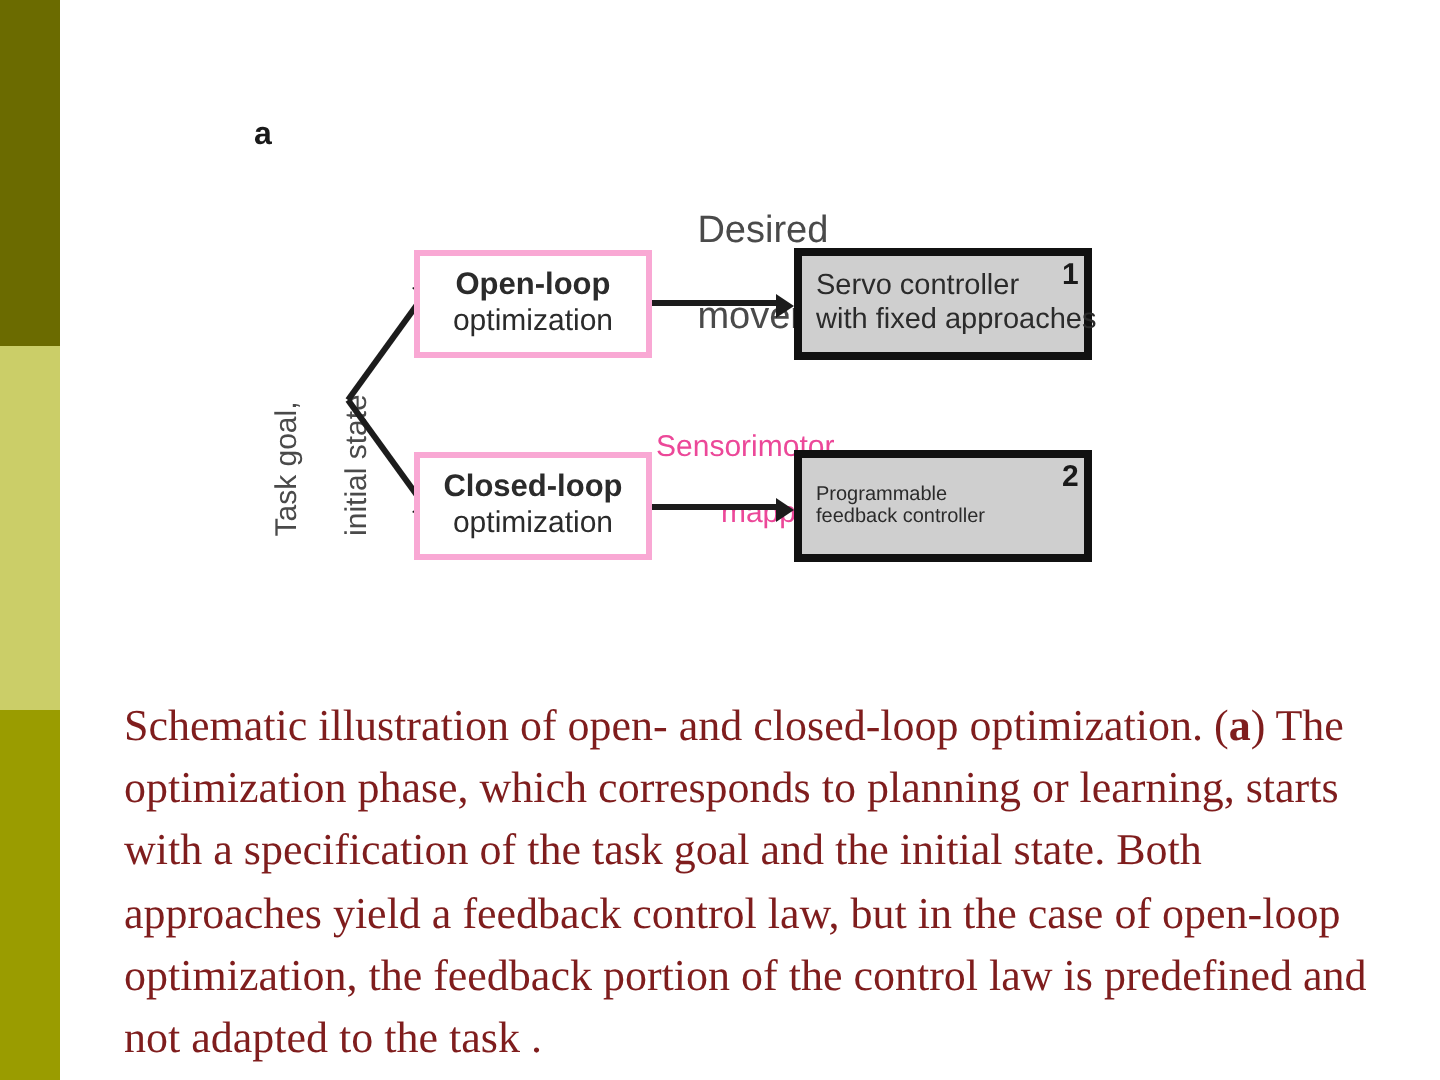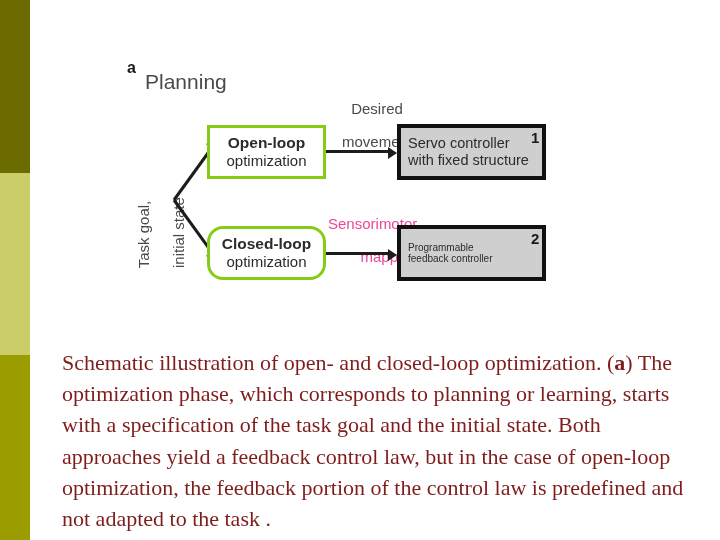--- a/index.html
+++ b/index.html
@@ -49,21 +49,21 @@
     letter-spacing: 0px;
   }
   #planning-title {
     left: 145px; top: 70px;
     font-size: 21px;
     color: #4a4a4a;
   }
 
   #desired-movement {
     left: 317px; top: 84px;
-    font-size: 15px;
+    font-size: 19px;
     color: #4a4a4a;
     text-align: center;
     width: 95px;
   }
   #sensorimotor-mapping {
     left: 303px; top: 199px;
     font-size: 15px;
     color: #ec4899;
     width: 115px;
   }
@@ -93,29 +93,29 @@
     flex-direction: column;
     align-items: center;
     justify-content: center;
     line-height: 1.15;
     color: #2b2b2b;
   }
   .box .l1, .box .l2 { display: block; white-space: pre; }
 
   .box-plain {
     background: #ffffff;
-    border: 3px solid #84cc16;
+    border: 3px solid #f9a8d4;
   }
   .box-shaded {
     background: #cfcfcf;
     border: 4px solid #111111;
   }
 
   #box-openloop  { left: 207px; top: 125px; width: 119px; height: 54px; font-size: 15px; }
-  #box-closedloop{ left: 207px; top: 226px; width: 119px; height: 54px; font-size: 15px; border-radius: 16px; }
+  #box-closedloop{ left: 207px; top: 226px; width: 119px; height: 54px; font-size: 15px; }
   #box-servo     { left: 397px; top: 124px; width: 149px; height: 56px; font-size: 14.5px; align-items: flex-start; padding-left: 7px; }
   #box-feedback  { left: 397px; top: 225px; width: 149px; height: 56px; font-size: 10px; align-items: flex-start; padding-left: 7px; }
 
   #box-openloop .l1, #box-closedloop .l1 { font-weight: bold; font-size: 15.5px; }
 
   .box-number {
     position: absolute;
     font-weight: bold;
     font-size: 15px;
     color: #1a1a1a;
@@ -164,21 +164,20 @@
 <div id="slide">
 
   <div class="sidebar-band" id="band-top" style="background: rgb(107, 107, 0);"></div>
   <div class="sidebar-band" id="band-mid" style="background: rgb(203, 206, 104);"></div>
   <div class="sidebar-band" id="band-bottom" style="background: rgb(154, 156, 0);"></div>
 
   <div id="figure">
 
     <div class="fig-label" id="panel-letter">a</div>
 
-    <div class="fig-label" id="planning-title">Planning</div>
 
     <div id="task-goal-label">
       <span>Task goal,</span><br>
       <span>initial state</span>
     </div>
 
     <svg id="fork" viewBox="0 0 50 140">
       <line x1="4" y1="70" x2="46" y2="12" stroke="#1c1c1c" stroke-width="3"></line>
       <line x1="4" y1="70" x2="46" y2="128" stroke="#1c1c1c" stroke-width="3"></line>
       <polygon points="48,8 36,14 44,21" fill="#1c1c1c"></polygon>
@@ -200,21 +199,21 @@
       <span class="l2">optimization</span>
     </div>
 
     <div class="box box-plain" id="box-closedloop">
       <span class="l1">Closed-loop</span>
       <span class="l2">optimization</span>
     </div>
 
     <div class="box box-shaded" id="box-servo">
       <span class="l1">Servo controller</span>
-      <span class="l2">with fixed structure</span>
+      <span class="l2">with fixed approaches</span>
     </div>
 
     <div class="box box-shaded" id="box-feedback">
       <span class="l1">Programmable</span>
       <span class="l2">feedback controller</span>
     </div>
 
     <div class="box-number" id="num-1">1</div>
     <div class="box-number" id="num-2">2</div>
 

